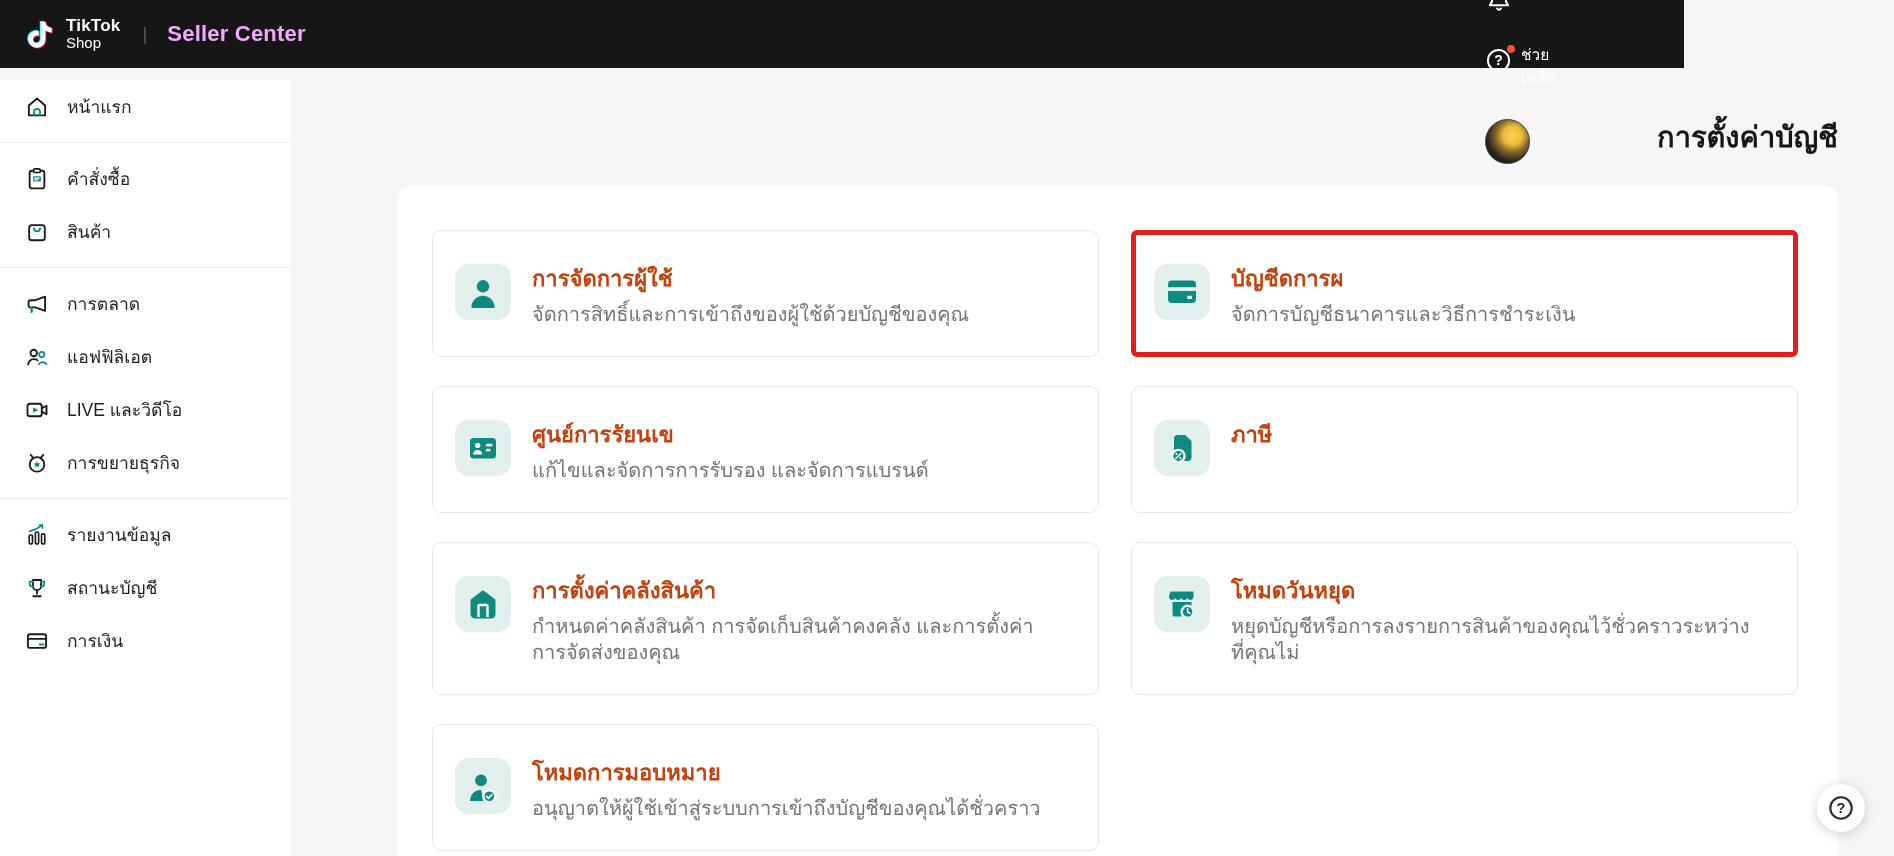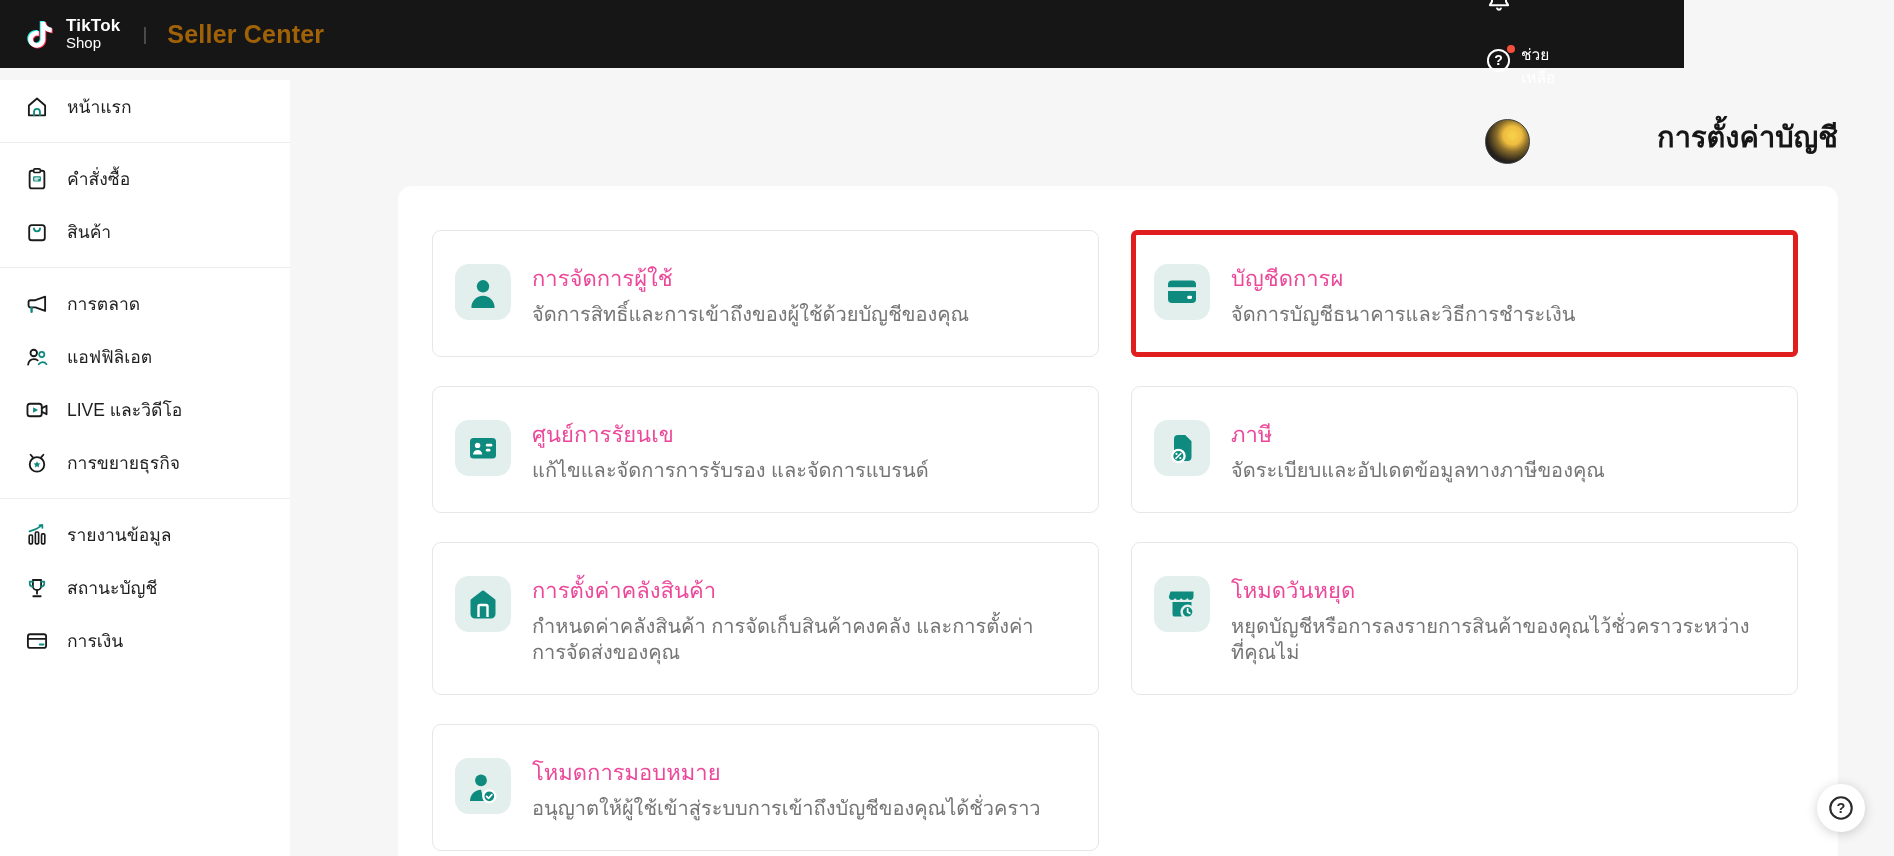--- a/index.html
+++ b/index.html
@@ -14,21 +14,21 @@
   .topbar {
     position:fixed; top:0; left:0; width:1684px; height:68px;
     background:#161616; display:flex; align-items:center;
     padding:0 24px; z-index:30;
   }
   .logo { display:flex; align-items:center; gap:9px; cursor:pointer; }
   .logo-text { color:#fff; line-height:1.08; }
   .logo-l1 { font-size:17px; font-weight:700; letter-spacing:.2px; }
   .logo-l2 { font-size:15px; font-weight:400; }
   .hdr-sep { color:#5a5a5a; font-size:19px; margin:0 20px 0 22px; font-weight:300; }
-  .app-title { color:#a16207; font-size:25px; font-weight:700; letter-spacing:.2px; }
+  .app-title { color:#f0abfc; font-size:22px; font-weight:700; letter-spacing:.2px; }
 
   .hdr-right { margin-left:auto; display:flex; align-items:flex-start; gap:30px;flex-direction:column; }
   .msg-btn {
     background:#2e2e2e; color:#fff; border:none; cursor:pointer;
     font-family:inherit; font-size:16.5px; padding:13px 22px; border-radius:8px;
     white-space:nowrap;
   }
   .bell-btn { display:flex; align-items:center; cursor:pointer; }
   .help-group { display:flex; align-items:flex-start; gap:9px; color:#fff; cursor:pointer; }
   .help-icon-wrap { position:relative; margin-top:3px; }
@@ -74,21 +74,21 @@
   }
   .card.highlighted {
     border:5px solid #e01e1e; border-radius:6px;
     padding:29px 24px 25px 18px;
   }
   .tile {
     width:56px; height:56px; flex:0 0 56px; border-radius:14px;
     background:#e2efed; display:flex; align-items:center; justify-content:center;
   }
   .card-text { min-width:0; }
-  .card-title { font-size:22px; font-weight:400; color:#ec4899; line-height:30px; }
+  .card-title { font-size:22px; font-weight:700; color:#c2410c; line-height:30px; }
   .card-desc { font-size:20px; color:#757575; line-height:26px; margin-top:7px; max-width:530px; }
 
   
   .float-help {
     position:fixed; right:29px; bottom:24px; width:48px; height:48px;
     border-radius:50%; background:#fff; z-index:40; cursor:pointer;
     box-shadow:0 2px 12px rgba(0,0,0,.18);
     display:flex; align-items:center; justify-content:center;
   }
 </style>
@@ -317,21 +317,20 @@
         <svg width="56" height="56" viewBox="0 0 56 56">
           <path d="M20 19a4 4 0 0 1 4-4h7.2l6.3 6.3V37a4 4 0 0 1-4 4h-9.5a4 4 0 0 1-4-4z" fill="#0e8a7e"></path>
           <circle cx="24.4" cy="36" r="6.2" fill="#0e8a7e" stroke="#ffffff" stroke-width="2.3"></circle>
           <path d="M21.9 38.4l5-4.9" stroke="#ffffff" stroke-width="1.5" stroke-linecap="round"></path>
           <circle cx="22.5" cy="33.9" r="1.1" fill="#ffffff"></circle>
           <circle cx="26.3" cy="38" r="1.1" fill="#ffffff"></circle>
         </svg>
       </div>
       <div class="card-text">
         <div class="card-title">ภาษี</div>
-        <div class="card-desc">จัดระเบียบและอัปเดตข้อมูลทางภาษีของคุณ</div>
       </div>
     </div>
 
     <div class="card">
       <div class="tile">
         <svg width="56" height="56" viewBox="0 0 56 56">
           <path d="M17 24.5 28 16l11 8.5V38a3 3 0 0 1-3 3H20a3 3 0 0 1-3-3z" fill="#0e8a7e" stroke="#0e8a7e" stroke-width="3" stroke-linejoin="round"></path>
           <path d="M23.5 41V30.6a1.6 1.6 0 0 1 1.6-1.6h5.8a1.6 1.6 0 0 1 1.6 1.6V41" stroke="#ffffff" stroke-width="2.4" fill="none"></path>
         </svg>
       </div>

